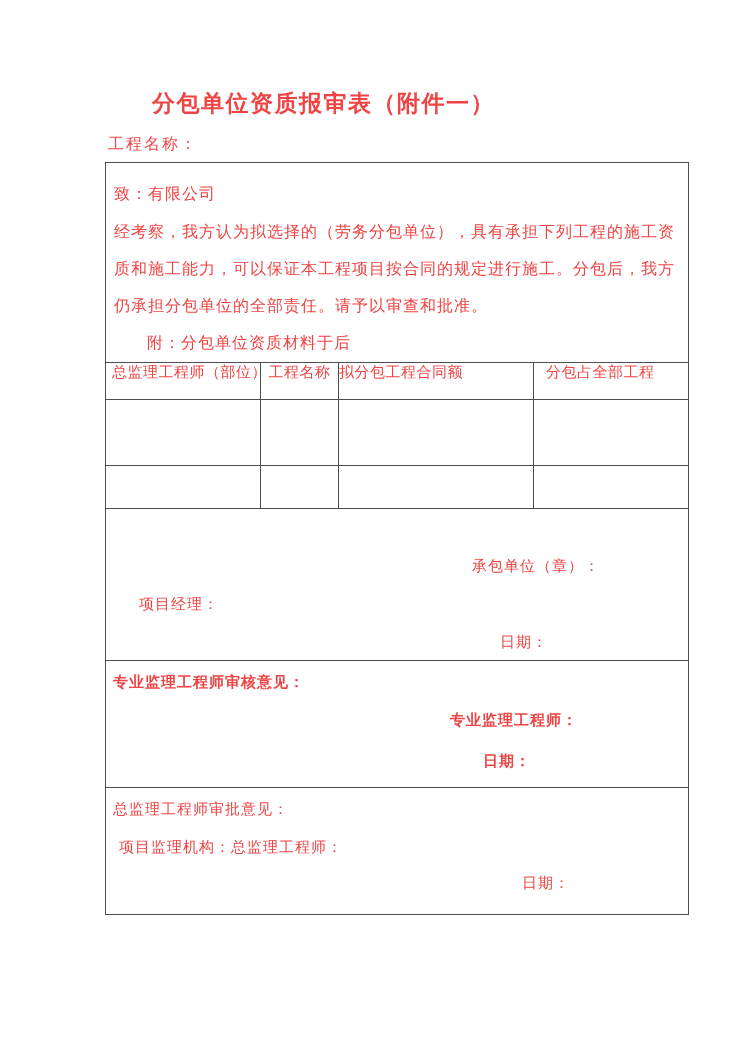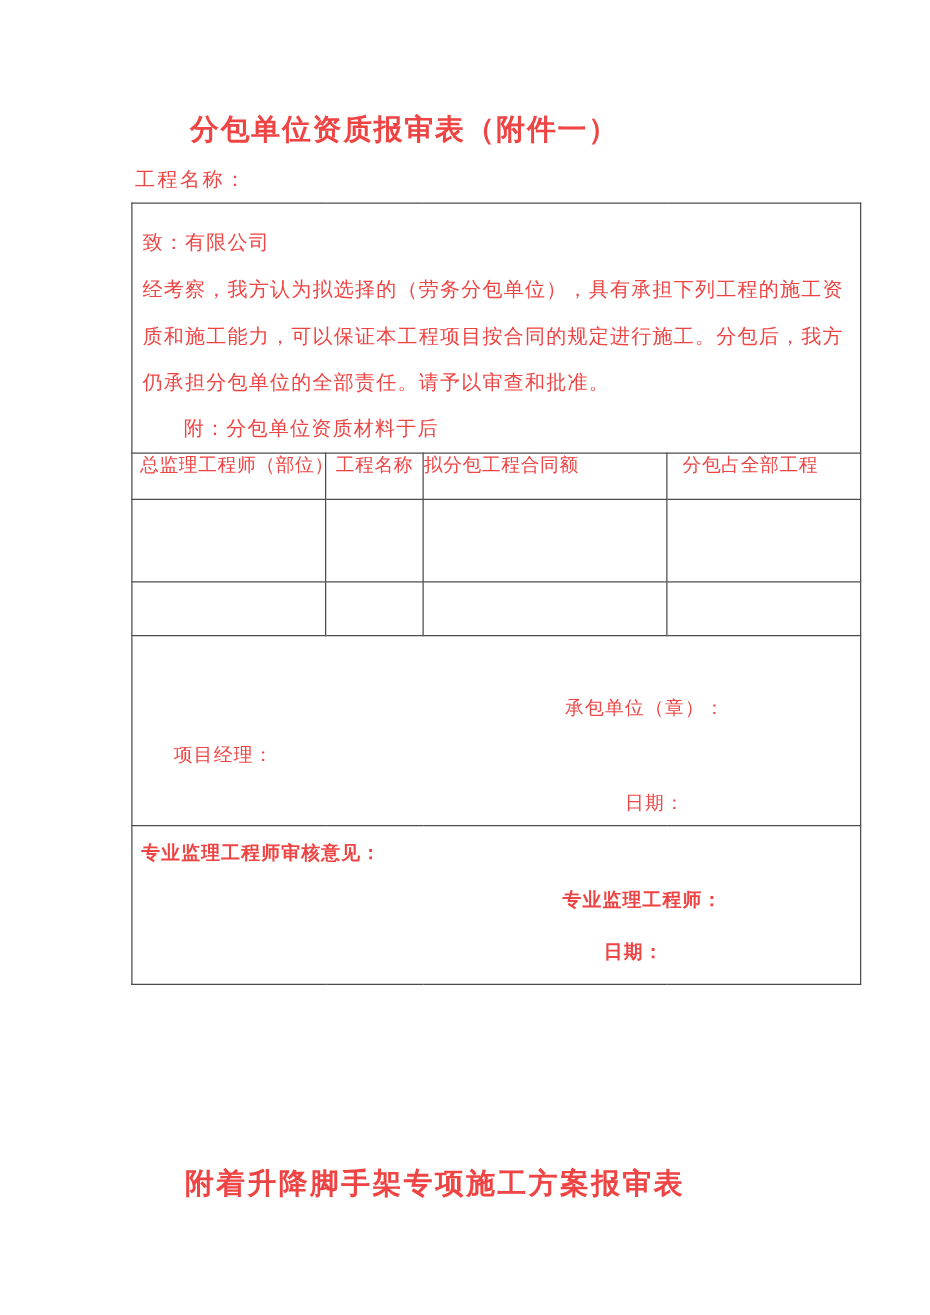--- a/index.html
+++ b/index.html
@@ -62,21 +62,21 @@
   td.head-share  { padding-left: 12px; text-align: left; }
   
   tr.data-row-tall td  { height: 66px; }
   tr.data-row-short td { height: 43px; }
   
   .sig-box { position: relative; width: 100%; }
   .sig-box .lbl { position: absolute; font-size: 15px; letter-spacing: 1px; white-space: nowrap; }
   .box-contractor { height: 151px; }
   .box-supervisor { height: 126px; font-weight: bold; }
   .box-chief      { height: 126px; }
-  .pos-seal      { left: 346px; top: 48px; text-align: center; }
+  .pos-seal      { left: 366px; top: 48px; text-align: center; }
   .pos-pm        { left: 33px;  top: 86px; }
   .pos-date-e    { left: 394px; top: 124px; }
   .pos-f-title   { left: 7px;   top: 12px; }
   .pos-engineer  { left: 344px; top: 50px; }
   .pos-date-f    { left: 377px; top: 91px; }
   .pos-g-title   { left: 7px;   top: 12px; }
   .pos-org       { left: 13px;  top: 50px; }
   .pos-date-g    { left: 416px; top: 86px; }
   .footer-title {
     position: absolute;
@@ -150,18 +150,26 @@
     <tr>
       <td colspan="4">
         <div class="sig-box box-supervisor">
           <div class="lbl pos-f-title">专业监理工程师审核意见：</div>
           <div class="lbl pos-engineer">专业监理工程师：</div>
           <div class="lbl pos-date-f">日期：</div>
         </div>
       </td>
     </tr>
 
+    <tr>
+      <td colspan="4">
+        <div class="sig-box box-chief">
+          <div class="lbl pos-g-title">总监理工程师审批意见：</div>
+          <div class="lbl pos-org">项目监理机构：总监理工程师：</div>
+          <div class="lbl pos-date-g">日期：</div>
+        </div>
+      </td>
+    </tr>
   </tbody>
     </table>
 
-  <div class="footer-title">附着升降脚手架专项施工方案报审表</div>
 
 </div>
 
 </body></html>

